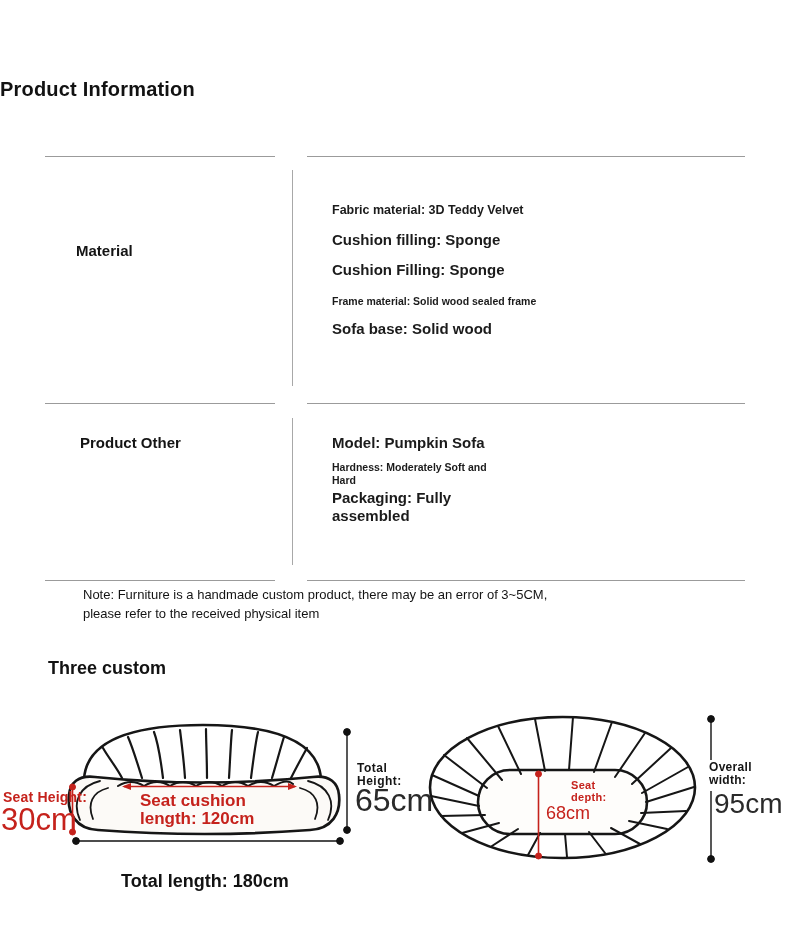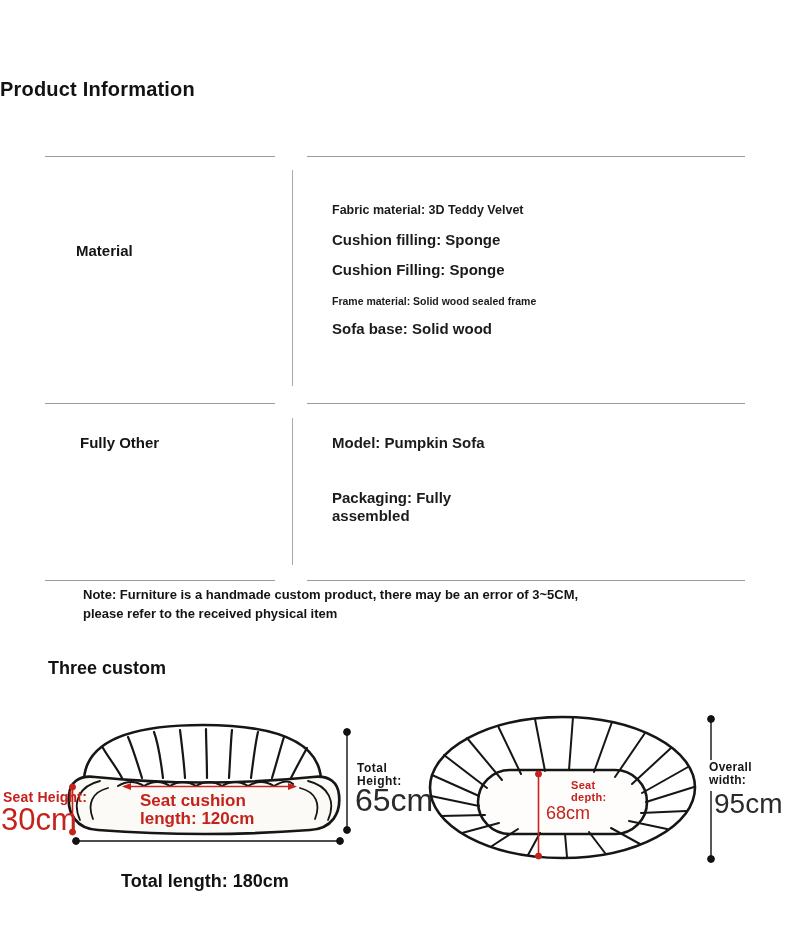--- a/index.html
+++ b/index.html
@@ -11,21 +11,21 @@
               letter-spacing:.2px;color:#121212;}
   
   .hline{height:1px;background:#9b9b9b;}
   .vline{width:1px;background:#a8a8a8;}
   
   .spec-label{font-size:15px;font-weight:700;color:#141414;}
   .sp{margin:0;font-weight:700;color:#1b1b1b;}
   .sp.lg{font-size:15px;line-height:18px;}
   .sp.md{font-size:12.5px;line-height:16px;}
   .sp.sm{font-size:10.5px;line-height:13px;}
-  .note-text{font-size:13px;font-weight:700;line-height:19px;color:#141414;}
+  .note-text{font-size:13px;font-weight:400;line-height:19px;color:#141414;}
   .section-heading{font-size:18px;font-weight:800;color:#121212;}
   
   .red-small{font-weight:700;color:#c5221c;}
   .red-big{color:#c5221c;font-weight:400;line-height:1;}
   .blk-small{font-weight:700;color:#141414;}
   .blk-big{color:#2a2a2a;font-weight:400;line-height:1;}
   .dim-caption{font-size:18px;font-weight:700;color:#121212;}
   svg{display:block;}
 </style>
 </head>
@@ -44,22 +44,23 @@
   <div class="abs vline" style="left:292px;top:170px;height:216px;"></div>
   <div class="abs vline" style="left:292px;top:418px;height:147px;"></div>
 
   <div class="abs spec-label" style="left:76px;top:201px;margin-top:41px;">Material</div>
   <p class="abs sp md" style="left:332px;top:202px;">Fabric material: 3D Teddy Velvet</p>
   <p class="abs sp lg" style="left:332px;top:231px;">Cushion filling: Sponge</p>
   <p class="abs sp lg" style="left:332px;top:261px;">Cushion Filling: Sponge</p>
   <p class="abs sp sm" style="left:332px;top:295px;">Frame material: Solid wood sealed frame</p>
   <p class="abs sp lg" style="left:332px;top:320px;">Sofa base: Solid wood</p>
 
-  <div class="abs spec-label" style="left:80px;top:434px;">Fully Other</div>
+  <div class="abs spec-label" style="left:80px;top:434px;">Product Other</div>
   <p class="abs sp lg" style="left:332px;top:434px;">Model: Pumpkin Sofa</p>
+  <p class="abs sp sm" style="left:332px;top:461px;width:178px;">Hardness: Moderately Soft and Hard</p>
   <p class="abs sp lg" style="left:332px;top:489px;width:150px;">Packaging: Fully assembled</p>
 
   <div class="abs note-text" style="left:83px;top:585px;width:640px;">
     <span>Note: Furniture is a handmade custom product, there may be an error of 3~5CM,</span><br>
     <span>please refer to the received physical item</span>
   </div>
 
   <div class="abs section-heading" style="left:48px;top:658px;">Three custom</div>
 
   <svg class="abs" style="left:0;top:690px;" width="790" height="237" viewBox="0 0 790 237">

